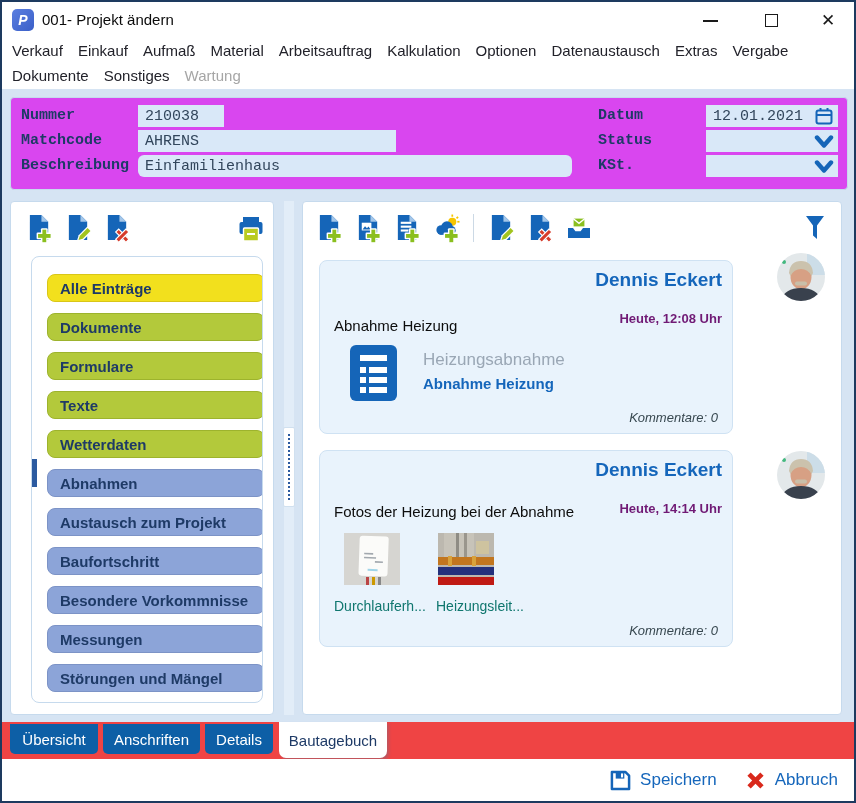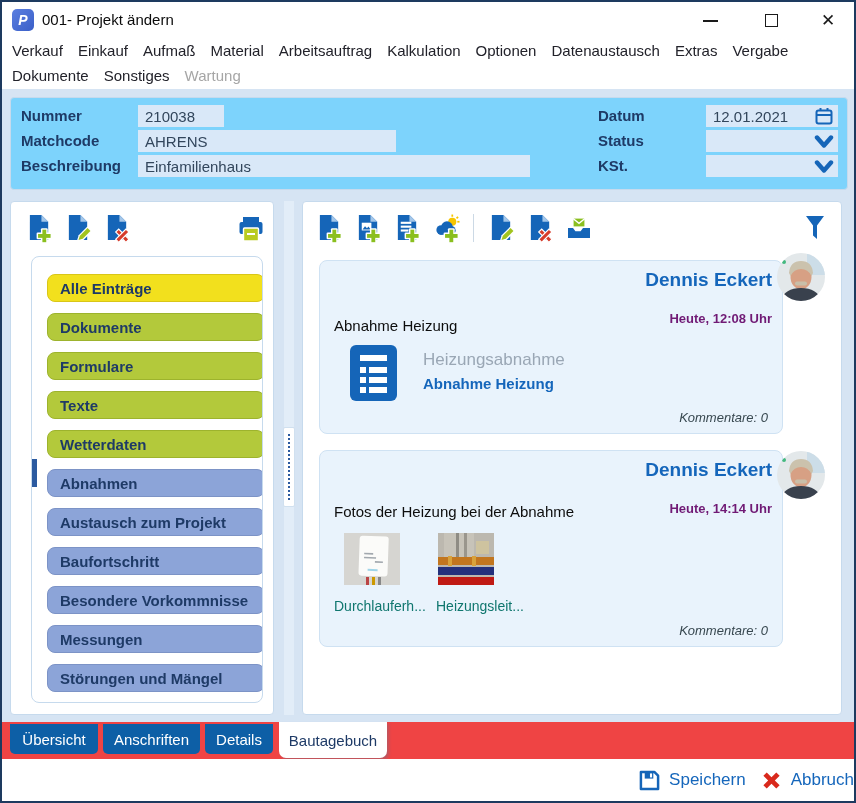--- a/index.html
+++ b/index.html
@@ -22,22 +22,22 @@
   
   .menubar { position:absolute; left:10px; top:36px; width:834px; font-size:15px; color:#22222a; }
   .menu-row { display:flex; gap:15px; height:25px; align-items:center; }
   .menu-item { cursor:pointer; white-space:nowrap; }
   .menu-item.disabled { color:#a6a6a6; }
 
   
   .content-bg { position:absolute; left:0; right:0; top:87px; bottom:0; background:#d6e4f3; }
 
   
-  .form-card { position:absolute; left:8px; top:95px; width:838px; height:93px; background:#7dd3fc;
-               border:1px solid #c6daed; border-radius:4px; }
+  .form-card { position:absolute; left:8px; top:95px; width:838px; height:93px; background:#d946ef;
+               border:1px solid #c6daed; border-radius:4px;font-family:Liberation Mono, monospace; }
   .f-label { position:absolute; font-weight:bold; font-size:15px; color:#1e3a66; line-height:22px; }
   .f-input { position:absolute; height:22px; background:#d9e8f8; border:none; outline:none;
              font-size:15px; color:#32465c; padding:0 7px; font-family:inherit; }
   .f-wrap { position:absolute; height:22px; background:#d9e8f8; }
   .f-wrap input { position:absolute; left:0; top:0; width:100%; height:22px; background:transparent; border:none; outline:none;
                   font-size:15px; color:#32465c; padding:0 7px; font-family:inherit; }
   .f-icon { position:absolute; right:5px; top:2px; width:18px; height:18px; cursor:pointer; }
   .f-chev { position:absolute; right:4px; top:5px; width:20px; height:14px; cursor:pointer; }
 
   
@@ -65,21 +65,21 @@
   .sel-bar { position:absolute; left:-9px; top:0; width:6px; height:28px; background:#2b5aa0; }
 
   
   .splitter { position:absolute; left:282px; top:199px; width:10px; height:514px; background:#e2edf8; }
   .splitter-thumb { position:absolute; left:-1px; top:226px; width:12px; height:80px; background:#fff;
                     border:1px solid #d0e0ef; border-radius:2px; cursor:row-resize; }
   .splitter-thumb::after { content:""; position:absolute; left:4px; top:6px; bottom:6px; width:0;
                            border-left:2px dotted #2b5aa0; }
 
   
-  .entry-card { position:absolute; left:16px; width:464px; background:#e9f3fc; border:1px solid #cfe2f3;
+  .entry-card { position:absolute; left:16px; width:414px; background:#e9f3fc; border:1px solid #cfe2f3;
                 border-radius:8px; cursor:pointer;padding-left:40px; }
   .card-1 { top:58px; height:174px; }
   .card-2 { top:248px; height:197px; }
   .entry-author { position:absolute; right:10px; top:8px; font-size:19px; font-weight:bold; color:#1566bb; }
   .entry-time { position:absolute; right:10px; top:50px; font-size:13px; font-weight:bold; color:#701a75; }
   .entry-title { position:absolute; left:14px; top:56px; font-size:15px; color:#0d0d0d; }
   .card-2 .entry-title { top:52px; }
   .attach { position:absolute; left:30px; top:84px; display:flex; }
   .attach-texts { margin-left:26px; padding-top:5px; }
   .attach-cat { font-size:17px; color:#9aa7b5; }
@@ -95,21 +95,21 @@
   
   .tabstrip { position:absolute; left:0; right:0; top:720px; height:37px; background:#ef4444; }
   .tab { position:absolute; top:2px; height:30px; background:#0d5fa6; color:#fff; font-size:15px;
          display:flex; align-items:center; justify-content:center; border-radius:0 0 5px 5px; cursor:pointer; }
   .tab-1 { left:8px; width:88px; } .tab-2 { left:101px; width:97px; } .tab-3 { left:203px; width:68px; }
   .tab.active { top:0; height:36px; background:#fff; color:#1e3a66; border-radius:0 0 7px 7px;
                 box-shadow:2px 2px 3px rgba(90,120,150,.35); left:277px; width:108px; }
 
   
   .footer { position:absolute; left:0; right:0; top:757px; height:42px; background:#fff;
-            display:flex; align-items:center; justify-content:flex-end; gap:15px; padding-right:0; }
+            display:flex; align-items:center; justify-content:flex-end; gap:28px; padding-right:16px; }
   .footer-btn { display:flex; align-items:center; gap:9px; font-size:17px; color:#1566bb; cursor:pointer; }
 </style>
 </head>
 <body>
 
 <div class="window">
 
   <div class="titlebar">
     <div class="app-icon">P</div>
     <div class="title">001- Projekt ändern</div>
@@ -145,21 +145,21 @@
   </div>
 
   <div class="content-bg"></div>
 
   <div class="form-card">
     <div class="f-label" style="left:10px; top:7px;">Nummer</div>
     <div class="f-label" style="left:10px; top:32px;">Matchcode</div>
     <div class="f-label" style="left:10px; top:57px;">Beschreibung</div>
     <input class="f-input" style="left: 127px; top: 7px; width: 86px;" value="210038">
     <input class="f-input" style="left: 127px; top: 32px; width: 258px;" value="AHRENS">
-    <input class="f-input" style="left: 127px; top: 57px; width: 392px;" value="Einfamilienhaus">
+    <input class="f-input" style="left: 127px; top: 57px; width: 434px; border-radius: 6px;" value="Einfamilienhaus">
 
     <div class="f-label" style="left:587px; top:7px;">Datum</div>
     <div class="f-label" style="left:587px; top:32px;">Status</div>
     <div class="f-label" style="left:587px; top:57px;">KSt.</div>
 
     <div class="f-wrap" style="left:695px; top:7px; width:132px;">
       <input style="padding-right: 28px;" value="12.01.2021">
       <svg class="f-icon" viewBox="0 0 18 18">
         <rect x="1.5" y="3.5" width="15" height="13" rx="2" fill="none" stroke="#1565b8" stroke-width="2"></rect>
         <line x1="1.5" y1="8" x2="16.5" y2="8" stroke="#1565b8" stroke-width="2"></line>

